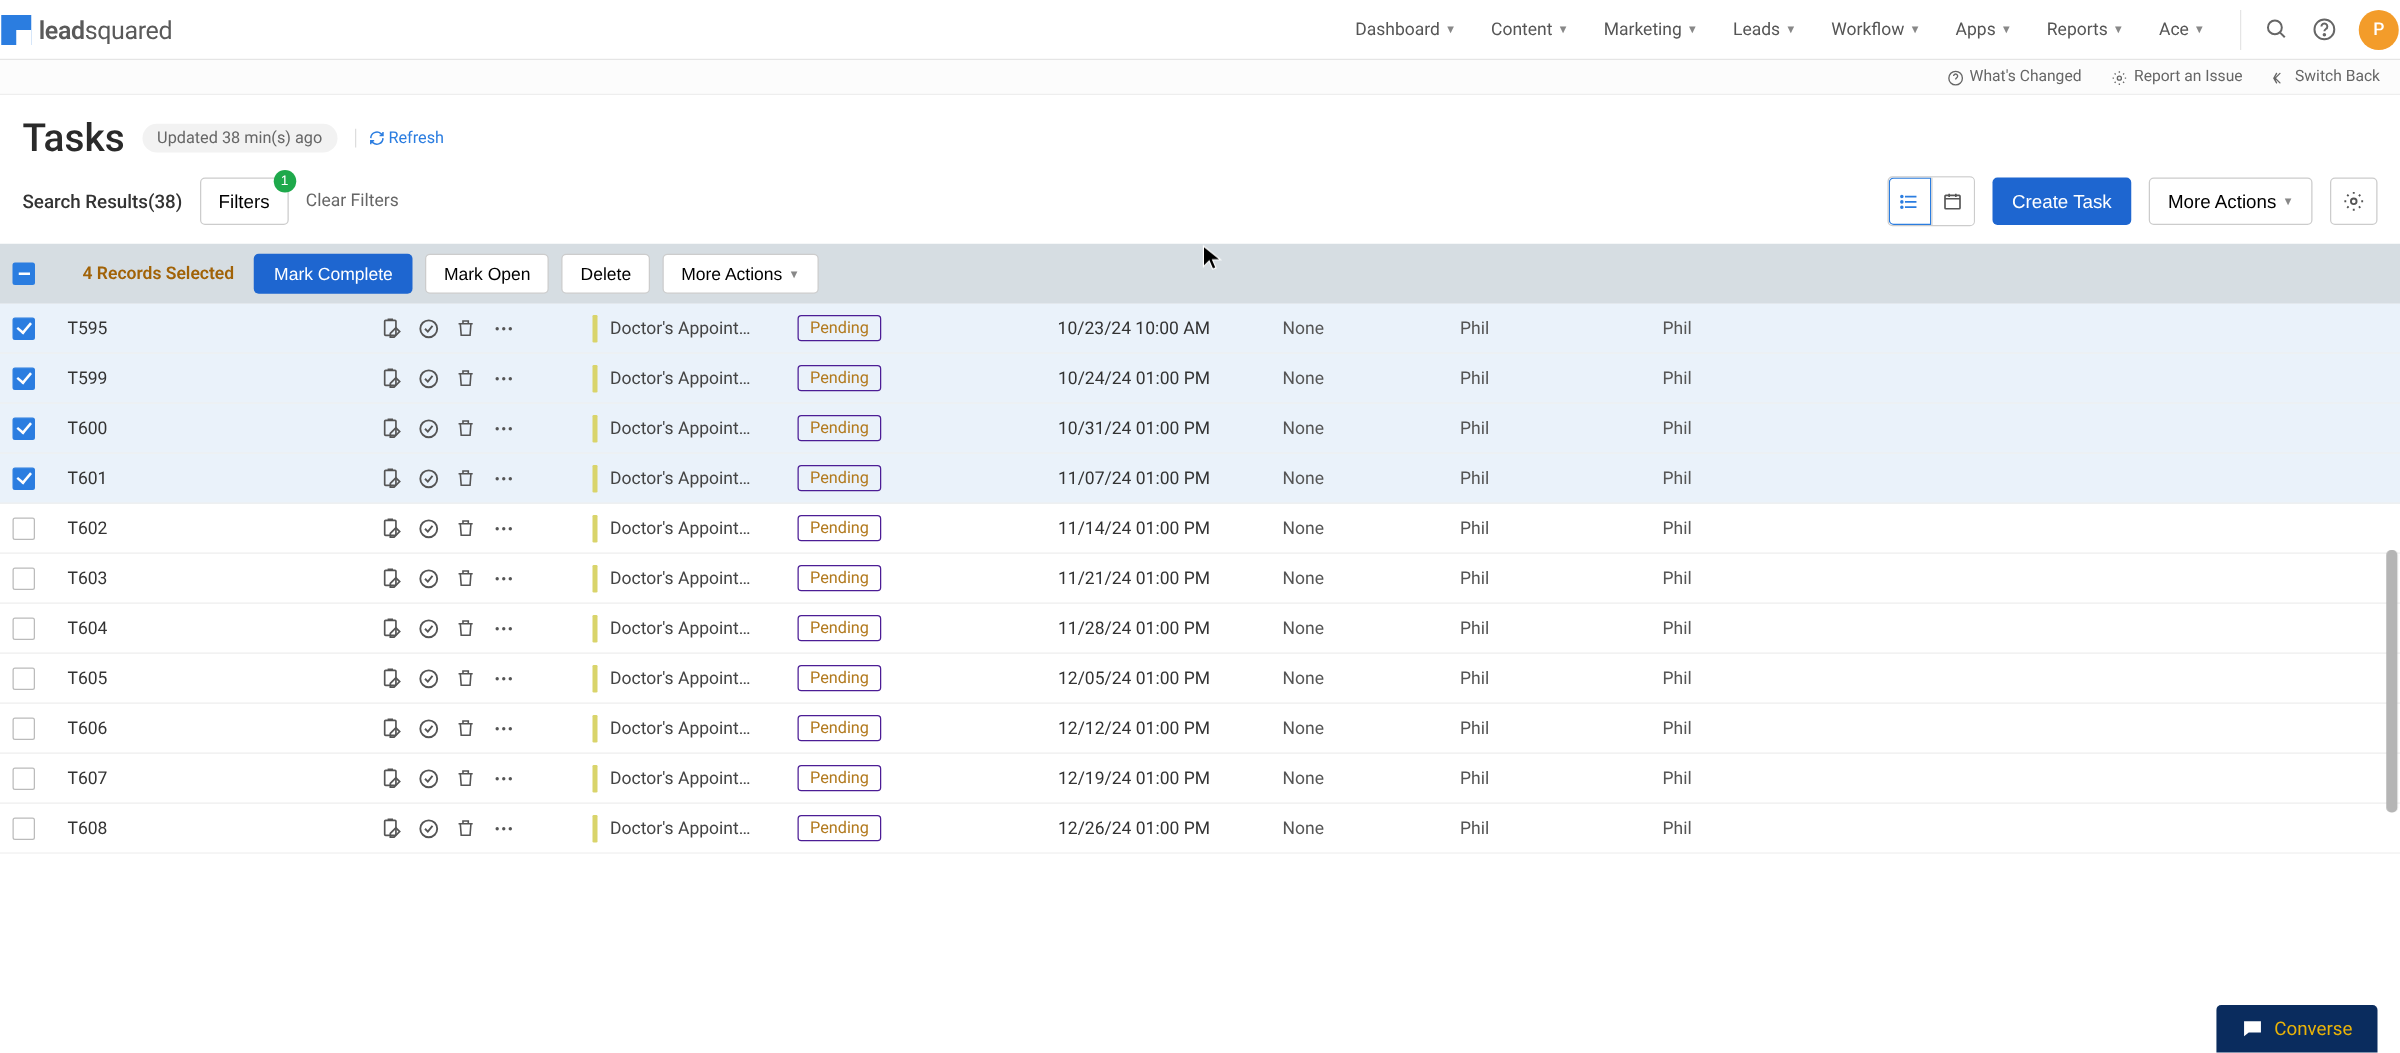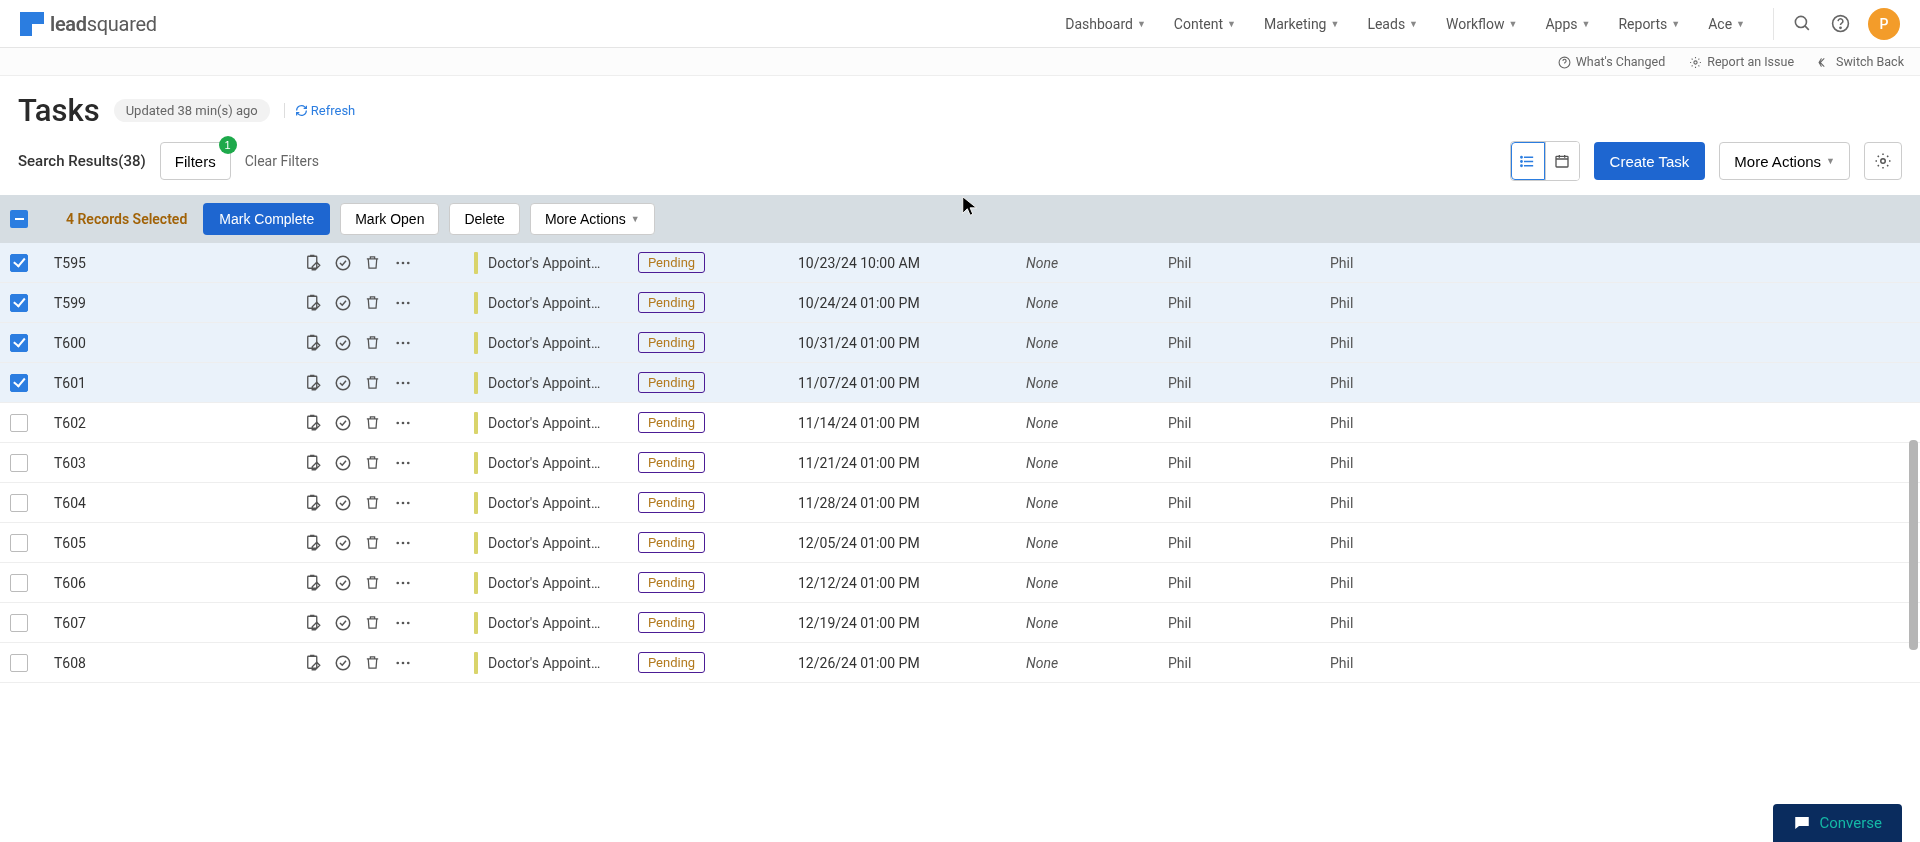--- a/index.html
+++ b/index.html
@@ -1,19 +1,19 @@
 <!DOCTYPE html>
 <html><head>
 <meta charset="utf-8">
 <style>
 * { box-sizing: border-box; margin: 0; padding: 0; }
 body { font-family: -apple-system, BlinkMacSystemFont, "Segoe UI", Roboto, sans-serif; font-size: 14px; color: #333; background: #fff; }
 
 
-.topnav { display: flex; align-items: center; height: 48px; border-bottom: 1px solid #e5e5e5; padding: 0 20px; }
+.topnav { display: flex; align-items: center; height: 48px; border-bottom: 1px solid #e5e5e5; padding: 0 1px; }
 .logo { display: flex; align-items: center; gap: 6px; }
 .logo-mark { width: 24px; height: 24px; background: #2b7de0; position: relative; }
 .logo-mark::after { content: ""; position: absolute; right: 0; bottom: 0; width: 12px; height: 12px; background: #fff; }
 .logo-text { font-size: 20px; color: #5a5a5a; font-weight: 400; letter-spacing: -0.3px; }
 .logo-text b { font-weight: 600; }
 .nav-spacer { flex: 1; }
 .nav-items { display: flex; gap: 28px; align-items: center; }
 .nav-item { color: #555; cursor: pointer; display: flex; align-items: center; gap: 4px; }
 .nav-caret { font-size: 9px; color: #888; }
 .nav-right { display: flex; align-items: center; gap: 18px; margin-left: 28px; padding-left: 18px; border-left: 1px solid #e5e5e5; }
@@ -67,31 +67,31 @@
 .cb.checked { background: #2b7de0; border-color: #2b7de0; }
 .cb.checked::after { content: ""; width: 9px; height: 5px; border-left: 2.5px solid #fff; border-bottom: 2.5px solid #fff; transform: rotate(-50deg) translate(1px,-1px); }
 .c-id { width: 250px; color: #333; }
 .c-actions { width: 170px; display: flex; gap: 12px; align-items: center; }
 .rowact-icon { width: 18px; height: 18px; color: #555; cursor: pointer; }
 .c-bar { width: 14px; }
 .lead-bar { width: 4px; height: 22px; background: #d9d46b; border-radius: 1px; }
 .c-type { width: 150px; color: #444; white-space: nowrap; overflow: hidden; text-overflow: ellipsis; }
 .c-status { width: 160px; }
 .badge-pending { display: inline-block; border: 1px solid #4c1d95; color: #b27a1e; padding: 2px 9px; border-radius: 3px; font-size: 13px; }
-.c-date { width: 170px; color: #333; text-align: left; }
-.c-priority { width: 160px; color: #555; padding-left: 58px; font-style: italic; }
+.c-date { width: 170px; color: #333; text-align: right; }
+.c-priority { width: 160px; color: #555; padding-left: 58px; }
 .c-owner { width: 162px; color: #555; padding-left: 40px; }
 .c-by { flex: 1; color: #555; padding-left: 40px; }
 
 
 .cursor { position: fixed; top: 195px; left: 960px; pointer-events: none; }
 .cursor svg { width: 22px; height: 22px; }
 
 
-.converse { position: fixed; bottom: 0; right: 18px; background: #0a2c5e; color: #14b8a6; padding: 10px 20px; border-radius: 4px 4px 0 0; display: flex; align-items: center; gap: 8px; font-size: 15px; cursor: pointer; }
+.converse { position: fixed; bottom: 0; right: 18px; background: #0a2c5e; color: #eab308; padding: 10px 20px; border-radius: 4px 4px 0 0; display: flex; align-items: center; gap: 8px; font-size: 15px; cursor: pointer; }
 
 
 .vscroll { position: fixed; right: 2px; top: 440px; width: 9px; height: 210px; background: #b5b5b5; border-radius: 4px; }
 </style>
 </head>
 <body>
 
 <div class="topnav">
   <div class="logo">
     <div class="logo-mark"></div>

